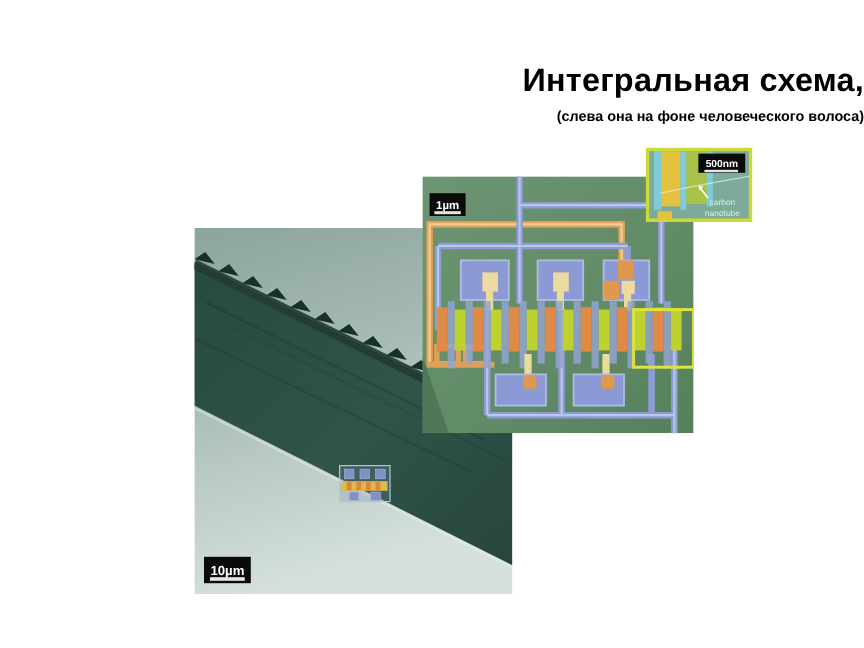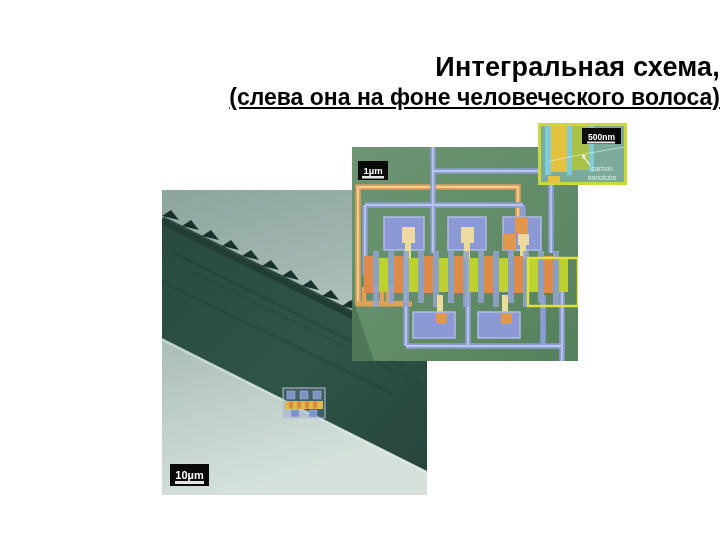--- a/index.html
+++ b/index.html
@@ -7,21 +7,21 @@
     position:relative;width:720px;height:540px;background:#ffffff;
     font-family:"Liberation Sans", sans-serif;overflow:hidden;
   }
   .title-block{
     position:absolute;top:20px;left:0;width:720px;text-align:right;color:#000;margin-top:32px;
   }
   .title-line{
     font-size:27px;line-height:31px;font-weight:700;letter-spacing:0.2px;
   }
   .subtitle{
-    font-size:23px;line-height:22px;font-weight:700;margin-top:3px;text-decoration:underline;
+    font-size:12px;line-height:22px;font-weight:700;margin-top:3px;
   }
   .fig{position:absolute;}
   .hair-svg{left:162px;top:190px;z-index:1;}
   .circuit-svg{left:352px;top:147px;z-index:2;}
   .inset-svg{left:538px;top:123px;z-index:3;}
   svg text{font-family:"Liberation Sans", sans-serif;}
 </style>
 </head>
 <body>
 

